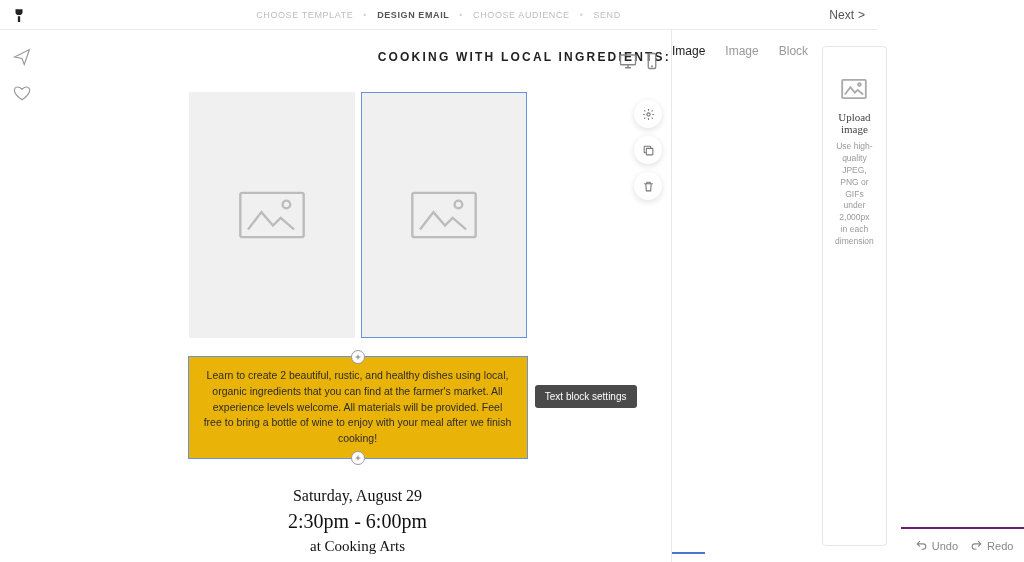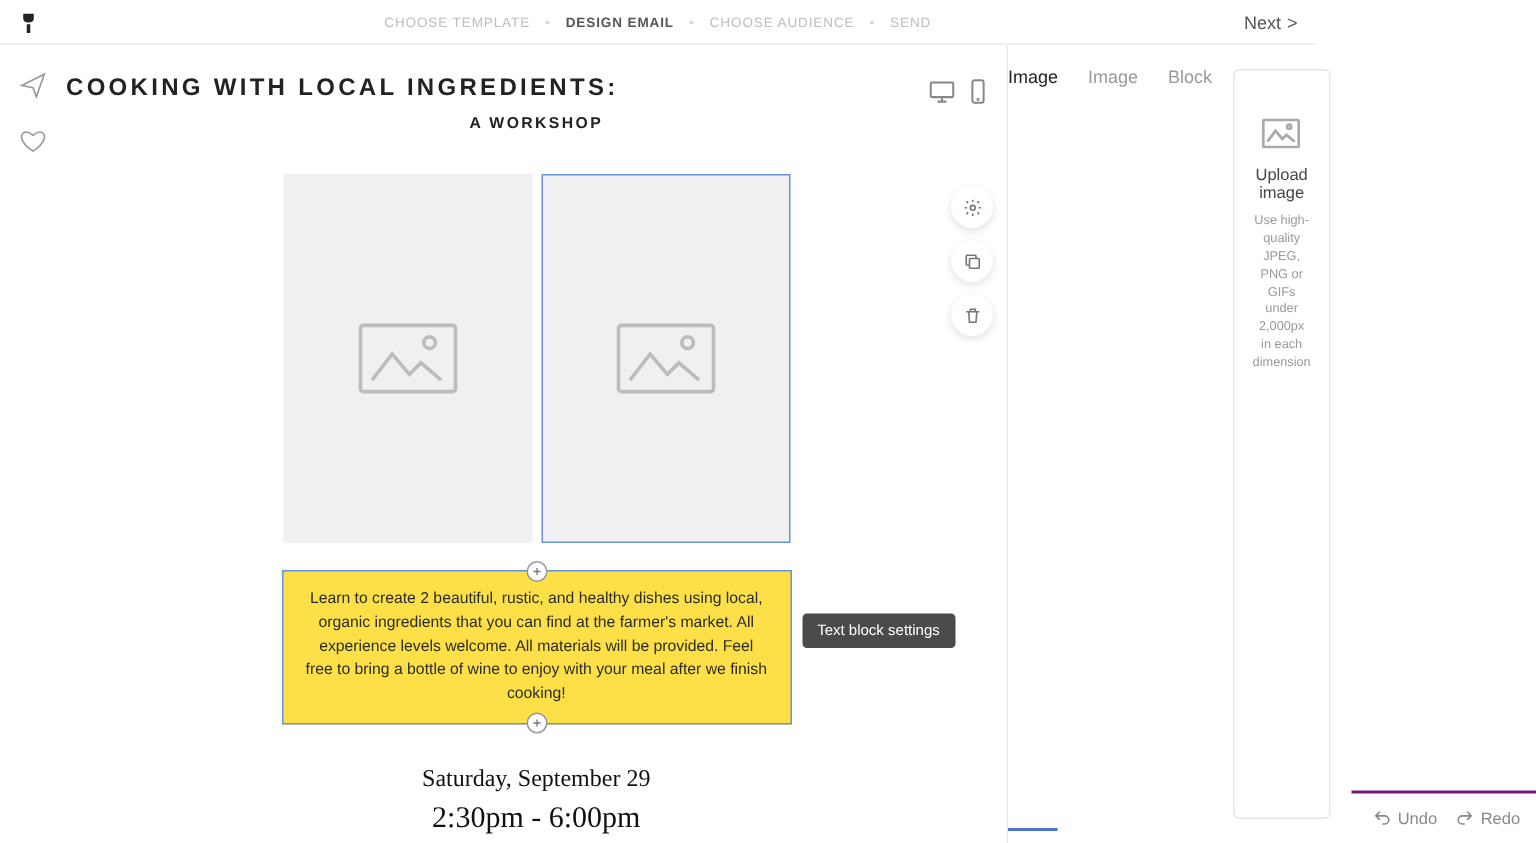--- a/index.html
+++ b/index.html
@@ -8,50 +8,50 @@
     .topbar { display: flex; align-items: center; height: 30px; border-bottom: 1px solid #eaeaea; padding: 0 12px; position: relative; }
     .logo { width: 14px; height: 14px; color: #222; }
     .breadcrumb { position: absolute; left: 50%; transform: translateX(-50%); display: flex; gap: 10px; align-items: center; font-size: 9px; letter-spacing: 0.6px; text-transform: uppercase; color: #bdbdbd; }
     .breadcrumb .active { color: #555; font-weight: 700; }
     .breadcrumb .sep { color: #d4d4d4; }
     .next { margin-left: auto; font-size: 12px; color: #555; cursor: pointer; display: flex; align-items: center; gap: 4px; }
     .body { display: flex; flex: 1; min-height: 0; }
     .rail { width: 44px; display: flex; flex-direction: column; align-items: center; gap: 14px; padding-top: 18px; color: #999; }
     .rail svg { width: 18px; height: 18px; }
     .main { flex: 1; overflow: auto; position: relative; }
-    .email-title { text-align: left; margin-top: 20px; font-size: 16px; letter-spacing: 2.2px; font-weight: 600; color: #222; }
+    .email-title { text-align: right; margin-top: 20px; font-size: 12px; letter-spacing: 2.2px; font-weight: 600; color: #222; }
     .email-sub { text-align: center; font-size: 10.5px; letter-spacing: 1.6px; font-weight: 600; color: #222; margin-top: 8px; }
     .view-switch { position: absolute; top: 22px; right: 10px; display: flex; gap: 6px; color: #888; }
     .view-switch svg { width: 18px; }
     .canvas-wrap { display: flex; flex-direction: column; align-items: center; margin-top: 28px; position: relative; }
     .two-col { display: flex; gap: 6px; }
     .img-ph { width: 166px; height: 246px; background: #f0f0f0; display: flex; align-items: center; justify-content: center; }
     .img-ph.selected { border: 1px solid #6792e0; }
     .ph-icon { width: 68px; height: 48px; fill: none; stroke: #bcbcbc; stroke-width: 2.5; }
     .toolbar { position: absolute; left: 590px; top: 8px; display: flex; flex-direction: column; gap: 8px; }
     .tool-btn { width: 28px; height: 28px; border-radius: 50%; background: #fff; box-shadow: 0 2px 6px rgba(0,0,0,0.12); display: flex; align-items: center; justify-content: center; color: #777; cursor: pointer; }
     .tool-btn svg { width: 13px; height: 13px; }
-    .text-block { width: 340px; border: 1px solid #6792e0; background: #fde047; margin-top: 18px; position: relative; padding: 11px 14px; }
+    .text-block { width: 340px; border: 1px solid #6792e0; background: #eab308; margin-top: 18px; position: relative; padding: 11px 14px; }
     .text-block p { font-size: 10.5px; color: #2c2c2c; text-align: center; line-height: 1.5; }
     .add-anchor { position: absolute; left: 50%; transform: translateX(-50%); width: 14px; height: 14px; border-radius: 50%; background: #fff; border: 1px solid #999; display: flex; align-items: center; justify-content: center; color: #777; cursor: pointer; }
     .anchor-top { top: -7px; }
     .anchor-bot { bottom: -7px; }
     .add-anchor svg { width: 6px; height: 6px; }
     .tooltip { position: absolute; right: -110px; top: 28px; background: #4a4a4a; color: #fff; font-size: 10px; padding: 6px 10px; border-radius: 3px; white-space: nowrap; }
     .event { font-family: Georgia, 'Times New Roman', serif; text-align: center; margin-top: 28px; color: #111; }
     .event-date { font-size: 16px; }
     .event-time { font-size: 20px; margin-top: 5px; }
     .event-loc { font-size: 15px; margin-top: 5px; }
     .sidepanel { width: 206px; border-left: 1px solid #e8e8e8; display: flex; flex-direction: row; }
     .tabs { display: flex; justify-content: center; gap: 20px; padding: 14px 0 8px; font-size: 12px; color: #999; position: relative; }
     .tab { cursor: pointer; padding-bottom: 6px; }
     .tab.active { color: #222; border-bottom: 2px solid #4a76cc; }
     .upload-box { margin: 16px 14px; border: 1px solid #e6e6e6; border-radius: 4px; padding: 32px 12px 20px; display: flex; flex-direction: column; align-items: center; text-align: center; }
     .upload-box .img-ic { width: 26px; height: 20px; stroke: #aaa; fill: none; stroke-width: 2; margin-bottom: 12px; }
-    .upload-title { font-size: 11px; color: #444; margin-bottom: 6px; }
+    .upload-title { font-size: 11px; color: #444; margin-bottom: 6px; font-family: Liberation Serif, serif; }
     .upload-hint { font-size: 8.5px; color: #999; line-height: 1.4; max-width: 140px; }
     .footer { margin-top: auto; display: flex; align-items: center; gap: 12px; padding: 10px 14px; font-size: 11px; color: #888; border-top: 2px solid #701a75; }
     .footer .undo, .footer .redo { display: flex; align-items: center; gap: 4px; cursor: pointer; }
     .footer svg { width: 13px; height: 13px; }
     .saved { margin-left: auto; color: #bbb; font-size: 10.5px; font-style: italic; }
   </style>
 </head>
 <body>
 
 <div class="app">
@@ -90,21 +90,20 @@
               <rect x="2" y="4" width="20" height="13" rx="1"></rect>
               <path d="M8 21h8M12 17v4"></path>
             </svg></div>
         <div><svg viewBox="0 0 24 24" fill="none" stroke="currentColor" stroke-width="1.8">
               <rect x="7" y="2" width="10" height="20" rx="2"></rect>
               <circle cx="12" cy="19" r="0.5"></circle>
             </svg></div>
       </div>
 
       <div class="email-title">COOKING WITH LOCAL INGREDIENTS:</div>
-      <div class="email-sub">A WORKSHOP</div>
 
       <div class="canvas-wrap">
         <div class="two-col">
           <div class="img-ph">
             <svg class="ph-icon" viewBox="0 0 70 50">
                 <rect x="2" y="2" width="66" height="46" rx="2"></rect>
                 <path d="M10 40l14-18 12 14 8-8 14 12"></path>
                 <circle cx="50" cy="14" r="4"></circle>
               </svg>
           </div>
@@ -145,21 +144,21 @@
           <p>Learn to create 2 beautiful, rustic, and healthy dishes using local, organic ingredients that you can find at the farmer's market. All experience levels welcome. All materials will be provided. Feel free to bring a bottle of wine to enjoy with your meal after we finish cooking!</p>
           <div class="add-anchor anchor-bot">
               <svg viewBox="0 0 10 10" stroke="currentColor" stroke-width="1.5">
                 <path d="M5 1v8M1 5h8"></path>
               </svg>
             </div>
           <div class="tooltip">Text block settings</div>
         </div>
 
         <div class="event">
-          <div class="event-date">Saturday, September 29</div>
+          <div class="event-date">Saturday, August 29</div>
           <div class="event-time">2:30pm - 6:00pm</div>
           <div class="event-loc">at Cooking Arts</div>
         </div>
 
       </div>
     </div>
 
     <div class="sidepanel">
       <div class="tabs">
         <div class="tab active">Image</div>

